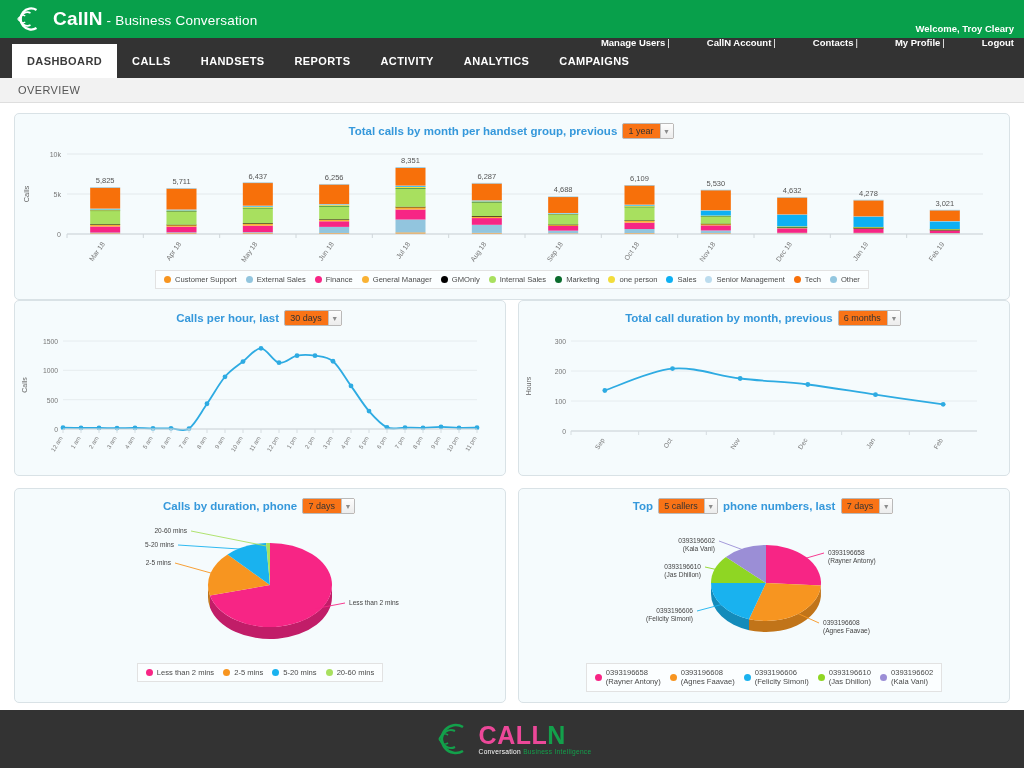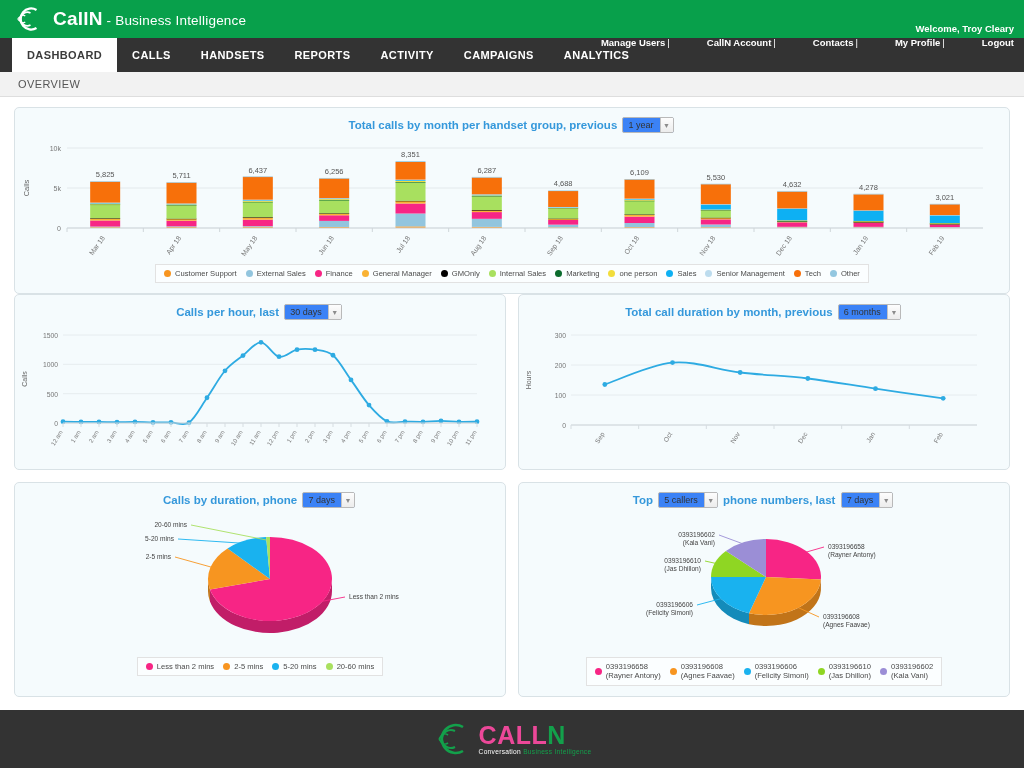--- a/index.html
+++ b/index.html
@@ -27,21 +27,21 @@
     position: absolute; right: 10px; top: 3px;
     text-align: right; color: #ffffff;
   }
   .welcome { font-size: 9.5px; font-weight: bold; margin-bottom: 3px; margin-top: 20px; }
   .userlinks { font-size: 9.5px; font-weight: bold; }
   .userlinks a { color: #fff; text-decoration: none; margin-left: 35px; }
   .userlinks .sep { margin: 0 2px; font-weight: normal; }
 
   
   .navbar {
-    height: 34px;
+    height: 40px;
     background: #333333;
     display: flex;
     align-items: flex-end;
     padding-left: 12px;
     text-align: center;
   }
   .navtab {
     color: #ffffff;
     font-size: 11px;
     font-weight: bold;
@@ -78,21 +78,21 @@
     text-align: center;
     color: #3598db;
     font-size: 11.5px;
     font-weight: bold;
     padding: 10px 0 4px 0;
   }
   .mini-select {
     display: inline-flex;
     align-items: center;
     vertical-align: middle;
-    background: #3b82f6;
+    background: #f97316;
     border: 1px solid #b9b9b9;
     border-radius: 2px;
     height: 16px;
     font-size: 9px;
     font-weight: normal;
     color: #333;
     margin: 0 2px;
     padding-left: 5px;
     position: relative;
     top: -1px;
@@ -154,39 +154,39 @@
 
 <div class="topbar">
   <div class="brand">
     <svg class="brand-logo" viewBox="0 0 40 40">
       <path d="M30 8 A14 14 0 1 0 30 32" stroke="#ffffff" stroke-width="3" fill="none"></path>
       <path d="M22 12 A9 9 0 1 0 22 28" stroke="#ffffff" stroke-width="2.2" fill="none"></path>
       <path d="M15 16 A5 5 0 1 0 15 24" stroke="#ffffff" stroke-width="1.8" fill="none"></path>
       <path d="M9 19 A2 2 0 1 0 9 21" stroke="#ffffff" stroke-width="1.4" fill="none"></path>
     </svg>
     <div class="brand-text">
-      <span>CallN</span><span class="sub"> - Business Intelligence</span>
+      <span>CallN</span><span class="sub"> - Business Conversation</span>
     </div>
   </div>
   <div class="userbox">
     <div class="welcome">Welcome, Troy Cleary</div>
     <div class="userlinks">
       <a href="#">Manage Users</a><span class="sep">|</span><a href="#">CallN Account</a><span class="sep">|</span><a href="#">Contacts</a><span class="sep">|</span><a href="#">My Profile</a><span class="sep">|</span><a href="#">Logout</a>
     </div>
   </div>
 </div>
 
 <div class="navbar">
   <div class="navtab active">DASHBOARD</div>
   <div class="navtab">CALLS</div>
   <div class="navtab">HANDSETS</div>
   <div class="navtab">REPORTS</div>
   <div class="navtab">ACTIVITY</div>
+  <div class="navtab">ANALYTICS</div>
   <div class="navtab">CAMPAIGNS</div>
-  <div class="navtab">ANALYTICS</div>
 </div>
 <div class="subnav">
   <span>OVERVIEW</span>
 </div>
 
 <div class="content">
 
   <div class="panel">
     <div class="panel-title">
       <span>Total calls by month per handset group, previous</span>

